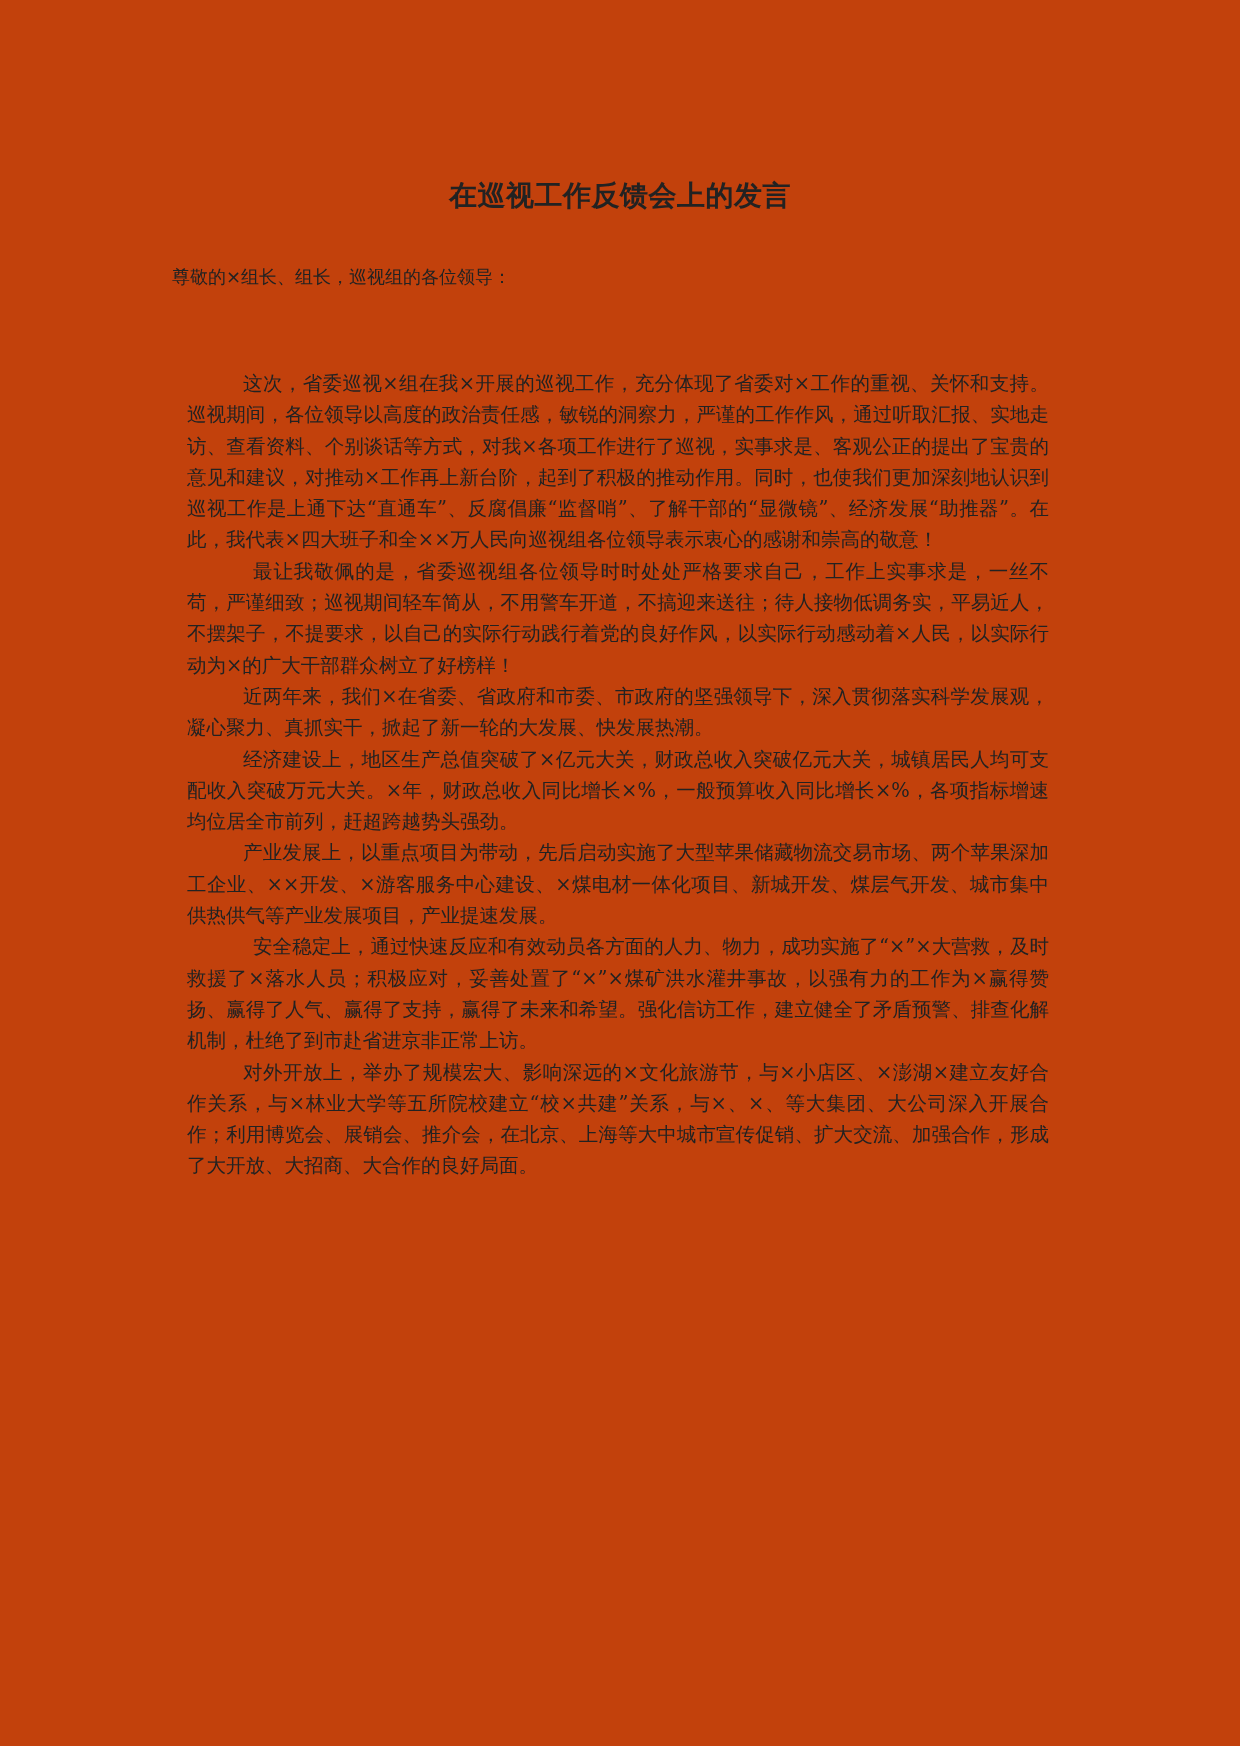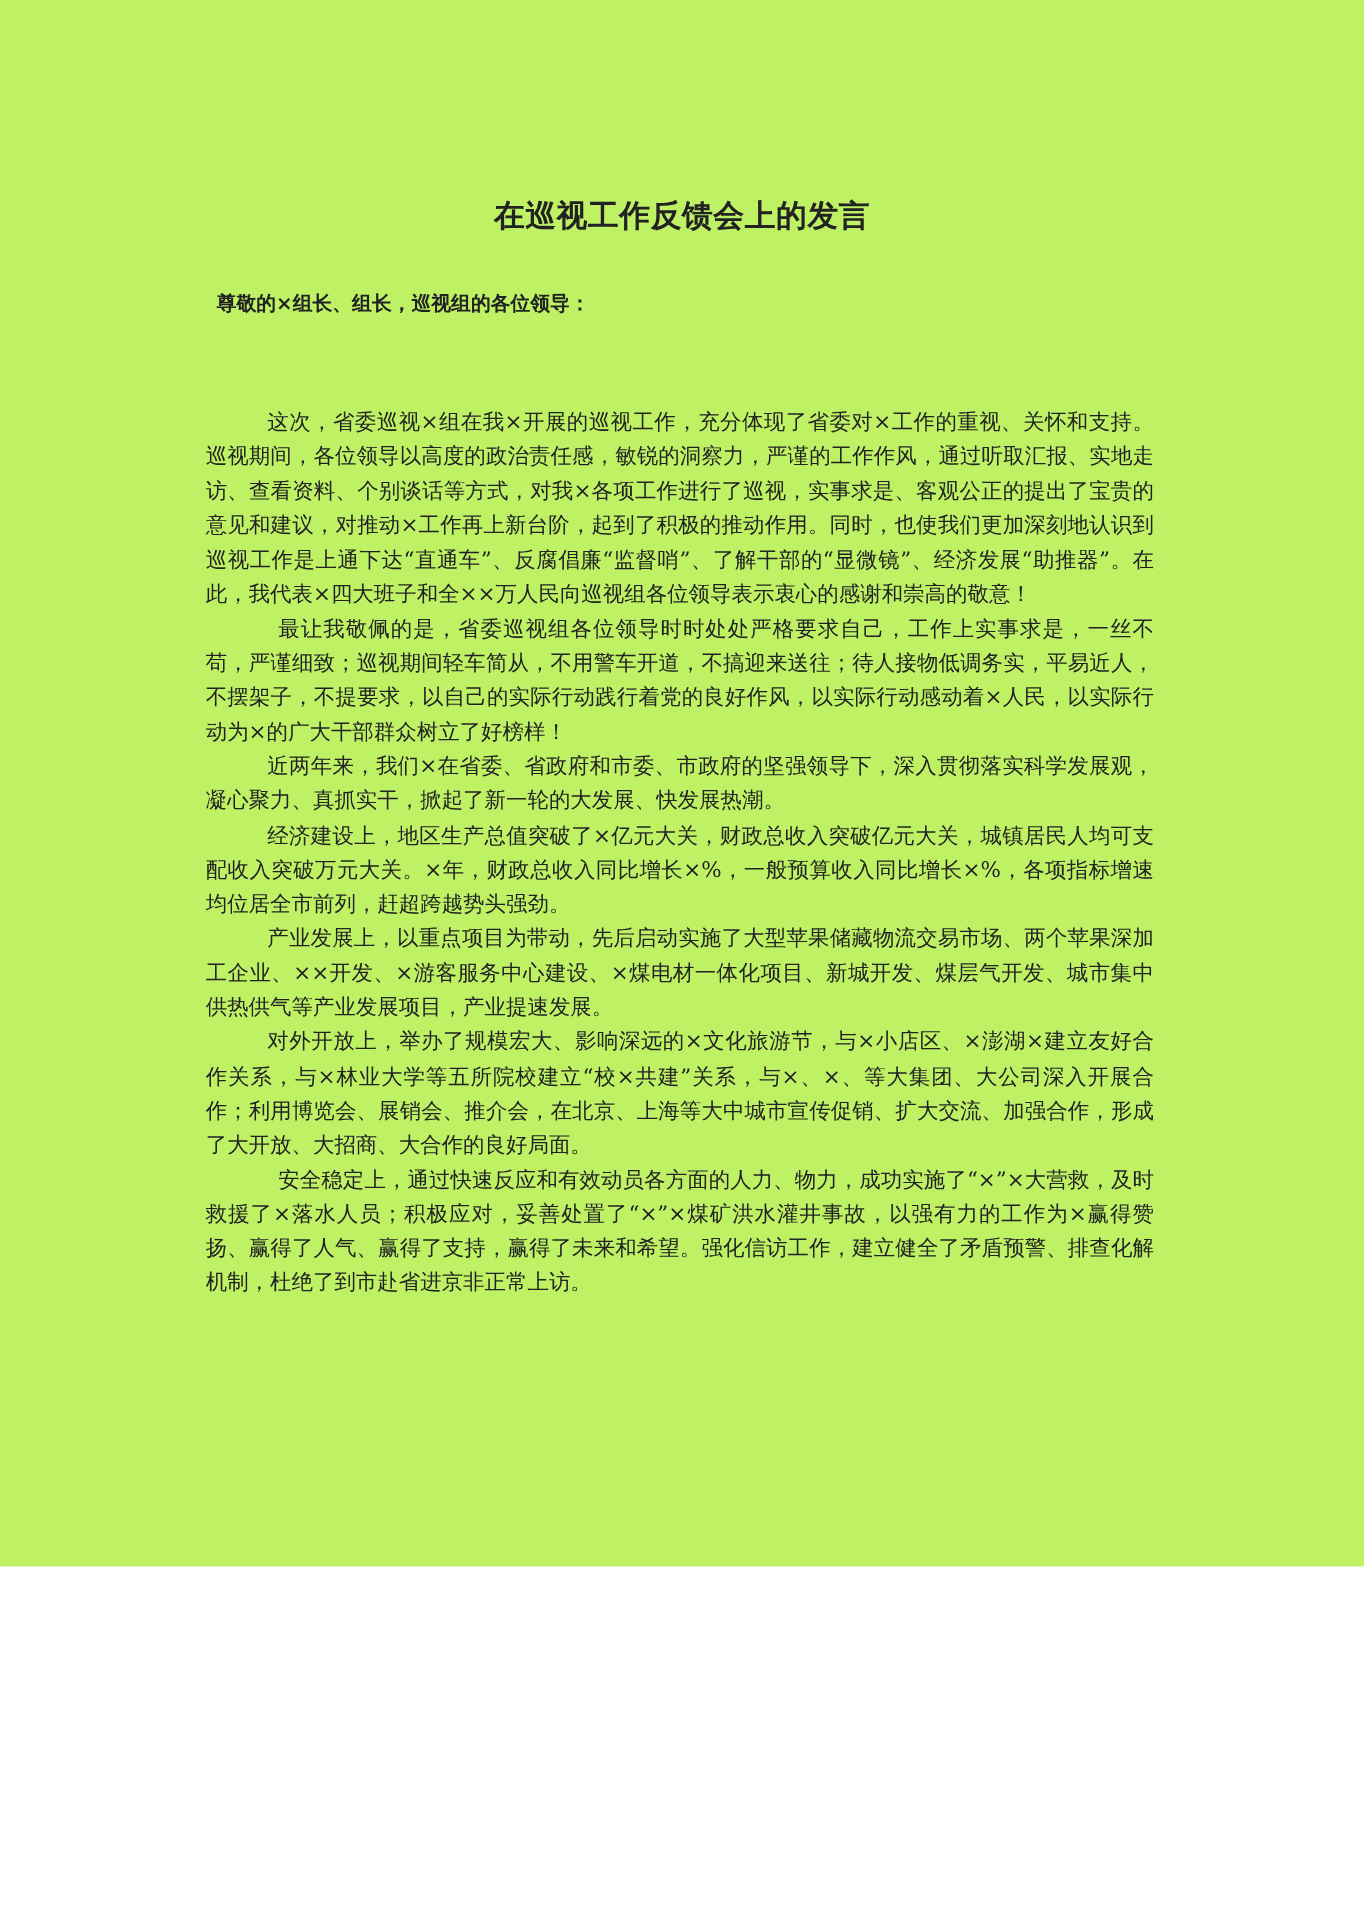--- a/index.html
+++ b/index.html
@@ -13,42 +13,42 @@
       position: relative;
       overflow: hidden;
       font-family: "DejaVu Serif", "Liberation Serif", serif;
       color: #1a1a1a;
     }
     .page {
       position: absolute;
       left: 0;
       top: 0;
       width: 1240px;
-      height: 1424px;
-      background: #bef264;
+      height: 1746px;
+      background: #c2410c;
     }
     .title {
       position: absolute;
       left: 170px;
       width: 900px;
       top: 176px;
       text-align: center;
       font-family: "DejaVu Sans", "Liberation Sans", sans-serif;
       font-weight: bold;
       font-size: 28px;
       line-height: 40px;
       color: #222222;
       letter-spacing: 0.5px;
     }
     .salutation {
       position: absolute;
-      left: 197px;
+      left: 172px;
       top: 262px;
       font-family: "DejaVu Sans", "Liberation Sans", sans-serif;
-      font-weight: bold;
+      font-weight: normal;
       font-size: 18px;
       line-height: 30px;
       color: #222222;
     }
     .body-text {
       position: absolute;
       left: 187px;
       top: 324px;
       width: 862px;
       margin-top: 44px;
@@ -73,16 +73,16 @@
 <div class="page">
   <div class="title">在巡视工作反馈会上的发言</div>
   <div class="salutation">尊敬的×组长、组长，巡视组的各位领导：</div>
 
   <div class="body-text">
     <p class="para">这次，省委巡视×组在我×开展的巡视工作，充分体现了省委对×工作的重视、关怀和支持。巡视期间，各位领导以高度的政治责任感，敏锐的洞察力，严谨的工作作风，通过听取汇报、实地走访、查看资料、个别谈话等方式，对我×各项工作进行了巡视，实事求是、客观公正的提出了宝贵的意见和建议，对推动×工作再上新台阶，起到了积极的推动作用。同时，也使我们更加深刻地认识到巡视工作是上通下达“直通车”、反腐倡廉“监督哨”、了解干部的“显微镜”、经济发展“助推器”。在此，我代表×四大班子和全××万人民向巡视组各位领导表示衷心的感谢和崇高的敬意！</p>
     <p class="para deep">最让我敬佩的是，省委巡视组各位领导时时处处严格要求自己，工作上实事求是，一丝不苟，严谨细致；巡视期间轻车简从，不用警车开道，不搞迎来送往；待人接物低调务实，平易近人，不摆架子，不提要求，以自己的实际行动践行着党的良好作风，以实际行动感动着×人民，以实际行动为×的广大干部群众树立了好榜样！</p>
     <p class="para">近两年来，我们×在省委、省政府和市委、市政府的坚强领导下，深入贯彻落实科学发展观，凝心聚力、真抓实干，掀起了新一轮的大发展、快发展热潮。</p>
     <p class="para">经济建设上，地区生产总值突破了×亿元大关，财政总收入突破亿元大关，城镇居民人均可支配收入突破万元大关。×年，财政总收入同比增长×%，一般预算收入同比增长×%，各项指标增速均位居全市前列，赶超跨越势头强劲。</p>
     <p class="para">产业发展上，以重点项目为带动，先后启动实施了大型苹果储藏物流交易市场、两个苹果深加工企业、××开发、×游客服务中心建设、×煤电材一体化项目、新城开发、煤层气开发、城市集中供热供气等产业发展项目，产业提速发展。</p>
+    <p class="para deep">安全稳定上，通过快速反应和有效动员各方面的人力、物力，成功实施了“×”×大营救，及时救援了×落水人员；积极应对，妥善处置了“×”×煤矿洪水灌井事故，以强有力的工作为×赢得赞扬、赢得了人气、赢得了支持，赢得了未来和希望。强化信访工作，建立健全了矛盾预警、排查化解机制，杜绝了到市赴省进京非正常上访。</p>
     <p class="para">对外开放上，举办了规模宏大、影响深远的×文化旅游节，与×小店区、×澎湖×建立友好合作关系，与×林业大学等五所院校建立“校×共建”关系，与×、×、等大集团、大公司深入开展合作；利用博览会、展销会、推介会，在北京、上海等大中城市宣传促销、扩大交流、加强合作，形成了大开放、大招商、大合作的良好局面。</p>
-    <p class="para deep">安全稳定上，通过快速反应和有效动员各方面的人力、物力，成功实施了“×”×大营救，及时救援了×落水人员；积极应对，妥善处置了“×”×煤矿洪水灌井事故，以强有力的工作为×赢得赞扬、赢得了人气、赢得了支持，赢得了未来和希望。强化信访工作，建立健全了矛盾预警、排查化解机制，杜绝了到市赴省进京非正常上访。</p>
   </div>
 </div>
 
 </body></html>

